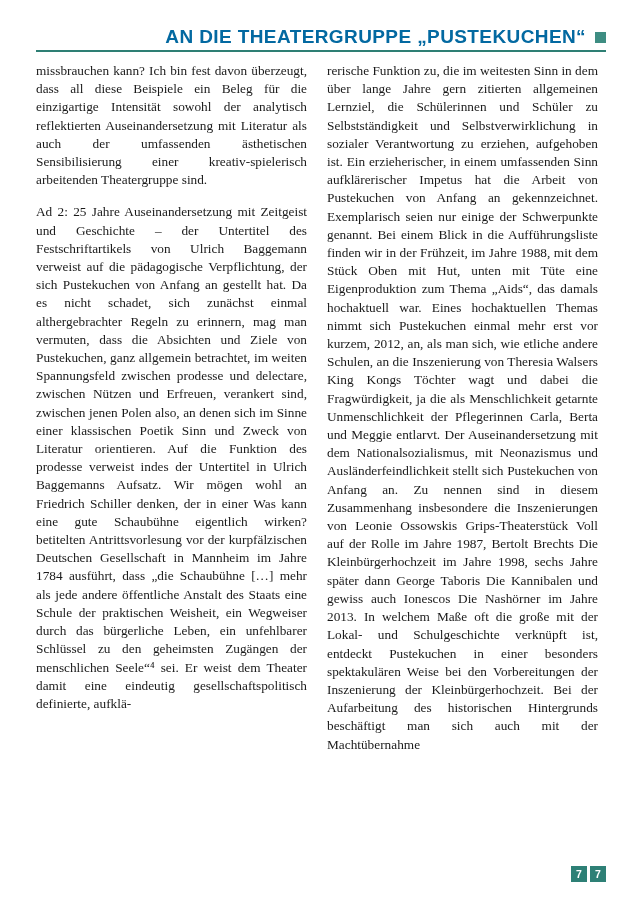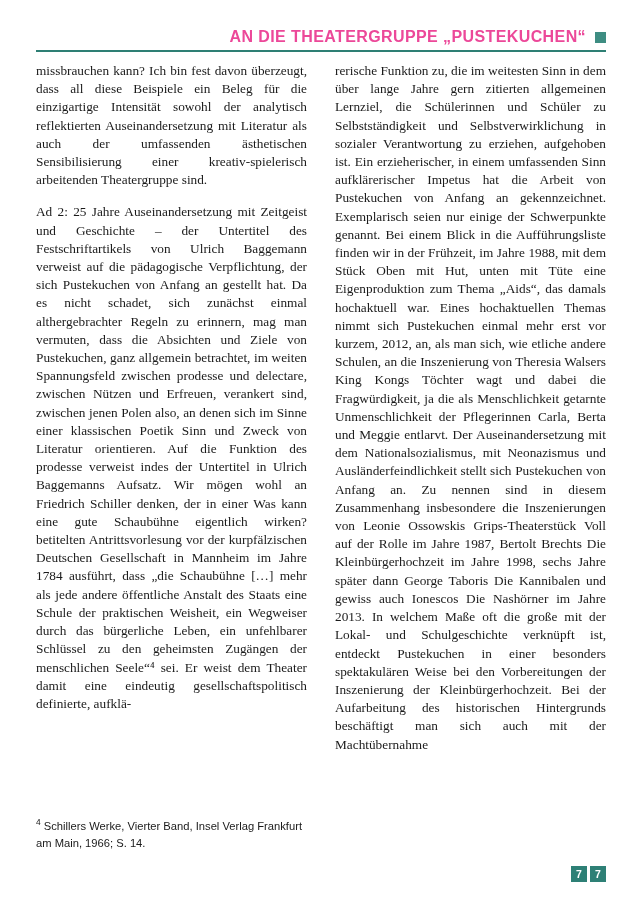--- a/index.html
+++ b/index.html
@@ -28,23 +28,23 @@
     top: 24px;
     height: 26px;
     display: flex;
     align-items: center;
     justify-content: flex-end;
     gap: 9px;
   }
   .running-head .rh-text {
     font-family: "Liberation Sans", sans-serif;
     font-weight: bold;
-    font-size: 16px;
+    font-size: 19px;
     letter-spacing: 0.4px;
-    color: #ec4899;
+    color: #0369a1;
     white-space: nowrap;
   }
   .running-head .rh-square {
     width: 11px;
     height: 11px;
     background: #3e8d82;
     display: inline-block;
   }
   .rule {
     position: absolute;
@@ -55,21 +55,21 @@
     background: #2e7f74;
   }
   
   .columns {
     position: absolute;
     left: 36px;
     top: 62px;
     width: 570px;
     height: 760px;
     display: flex;
-    gap: 28px;
+    gap: 20px;
   }
   .col {
     width: 271px;
     font-size: 13.3px;
     line-height: 18.2px;
     text-align: justify;
     text-justify: inter-word;
     hyphens: manual;
   }
   .col p {
@@ -141,26 +141,19 @@
       <p>missbrauchen kann? Ich bin fest davon überzeugt, dass all diese Beispiele ein Beleg für die einzigartige Intensität sowohl der analytisch reflektierten Auseinandersetzung mit Literatur als auch der umfassenden ästhetischen Sensibilisierung einer kreativ-spielerisch arbeitenden Theatergruppe sind.</p>
       <p class="space-before last-line-left">Ad 2: 25 Jahre Auseinandersetzung mit Zeitgeist und Geschichte – der Untertitel des Festschriftartikels von Ulrich Baggemann verweist auf die pädagogische Verpflichtung, der sich Pustekuchen von Anfang an gestellt hat. Da es nicht schadet, sich zunächst einmal althergebrachter Regeln zu erinnern, mag man vermuten, dass die Absichten und Ziele von Pustekuchen, ganz allgemein betrachtet, im weiten Spannungsfeld zwischen prodesse und delectare, zwischen Nützen und Erfreuen, verankert sind, zwischen jenen Polen also, an denen sich im Sinne einer klassischen Poetik Sinn und Zweck von Literatur orientieren. Auf die Funktion des prodesse verweist indes der Untertitel in Ulrich Baggemanns Aufsatz. Wir mögen wohl an Friedrich Schiller denken, der in einer Was kann eine gute Schaubühne eigentlich wirken? betitelten Antrittsvorlesung vor der kurpfälzischen Deutschen Gesellschaft in Mannheim im Jahre 1784 ausführt, dass „die Schaubühne […] mehr als jede andere öffentliche Anstalt des Staats eine Schule der praktischen Weisheit, ein Wegweiser durch das bürgerliche Leben, ein unfehlbarer Schlüssel zu den geheimsten Zugängen der menschlichen Seele“⁴ sei. Er weist dem Theater damit eine eindeutig gesellschaftspolitisch definierte, aufklä-</p>
     </div>
 
     <div class="col">
       <p>rerische Funktion zu, die im weitesten Sinn in dem über lange Jahre gern zitierten allgemeinen Lernziel, die Schülerinnen und Schüler zu Selbstständigkeit und Selbstverwirklichung in sozialer Verantwortung zu erziehen, aufgehoben ist. Ein erzieherischer, in einem umfassenden Sinn aufklärerischer Impetus hat die Arbeit von Pustekuchen von Anfang an gekennzeichnet. Exemplarisch seien nur einige der Schwerpunkte genannt. Bei einem Blick in die Aufführungsliste finden wir in der Frühzeit, im Jahre 1988, mit dem Stück Oben mit Hut, unten mit Tüte eine Eigenproduktion zum Thema „Aids“, das damals hochaktuell war. Eines hochaktuellen Themas nimmt sich Pustekuchen einmal mehr erst vor kurzem, 2012, an, als man sich, wie etliche andere Schulen, an die Inszenierung von Theresia Walsers King Kongs Töchter wagt und dabei die Fragwürdigkeit, ja die als Menschlichkeit getarnte Unmenschlichkeit der Pflegerinnen Carla, Berta und Meggie entlarvt. Der Auseinandersetzung mit dem Nationalsozialismus, mit Neonazismus und Ausländerfeindlichkeit stellt sich Pustekuchen von Anfang an. Zu nennen sind in diesem Zusammenhang insbesondere die Inszenierungen von Leonie Ossowskis Grips-Theaterstück Voll auf der Rolle im Jahre 1987, Bertolt Brechts Die Kleinbürgerhochzeit im Jahre 1998, sechs Jahre später dann George Taboris Die Kannibalen und gewiss auch Ionescos Die Nashörner im Jahre 2013. In welchem Maße oft die große mit der Lokal- und Schulgeschichte verknüpft ist, entdeckt Pustekuchen in einer besonders spektakulären Weise bei den Vorbereitungen der Inszenierung der Kleinbürgerhochzeit. Bei der Aufarbeitung des historischen Hintergrunds beschäftigt man sich auch mit der Machtübernahme</p>
     </div>
 
   </div>
 
-  <div class="footnote-wrap">
-
-    <div class="footnote">
-      <sup>4</sup>
-      <span>Schillers Werke, Vierter Band, Insel Verlag Frankfurt am Main, 1966; S. 14.</span>
-    </div>
-  </div>
 
   <div class="page-number">
     <span class="digit">7</span>
     <span class="digit">7</span>
   </div>
 
 </div>
 
 </body></html>

